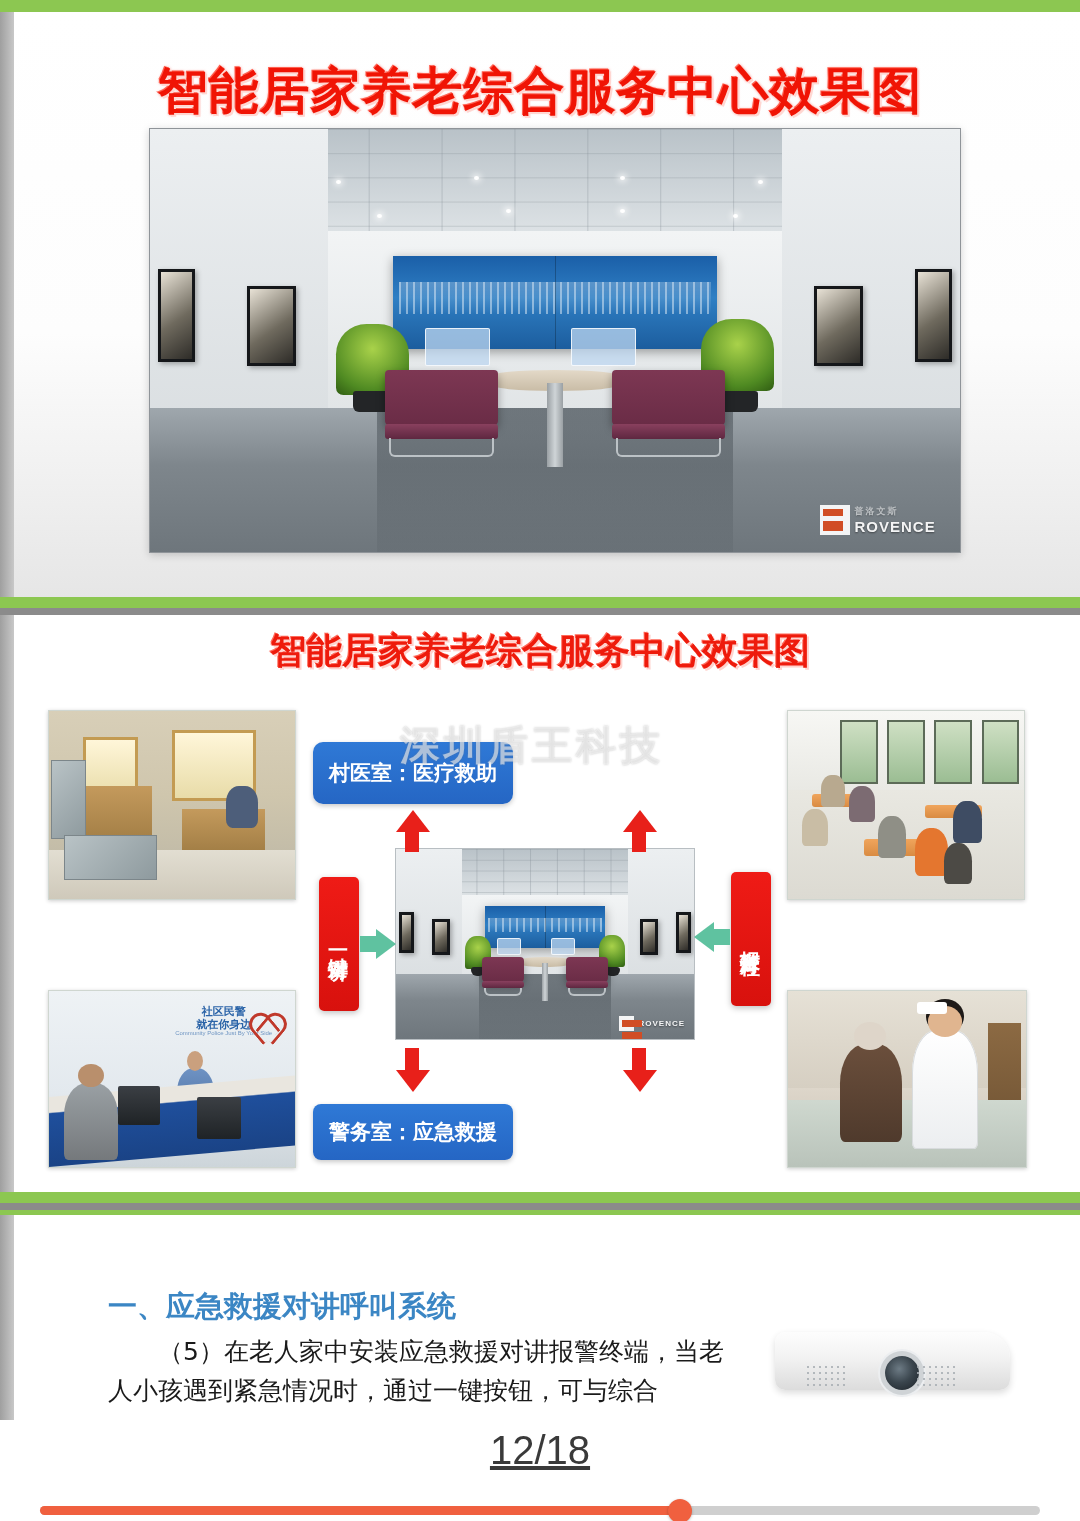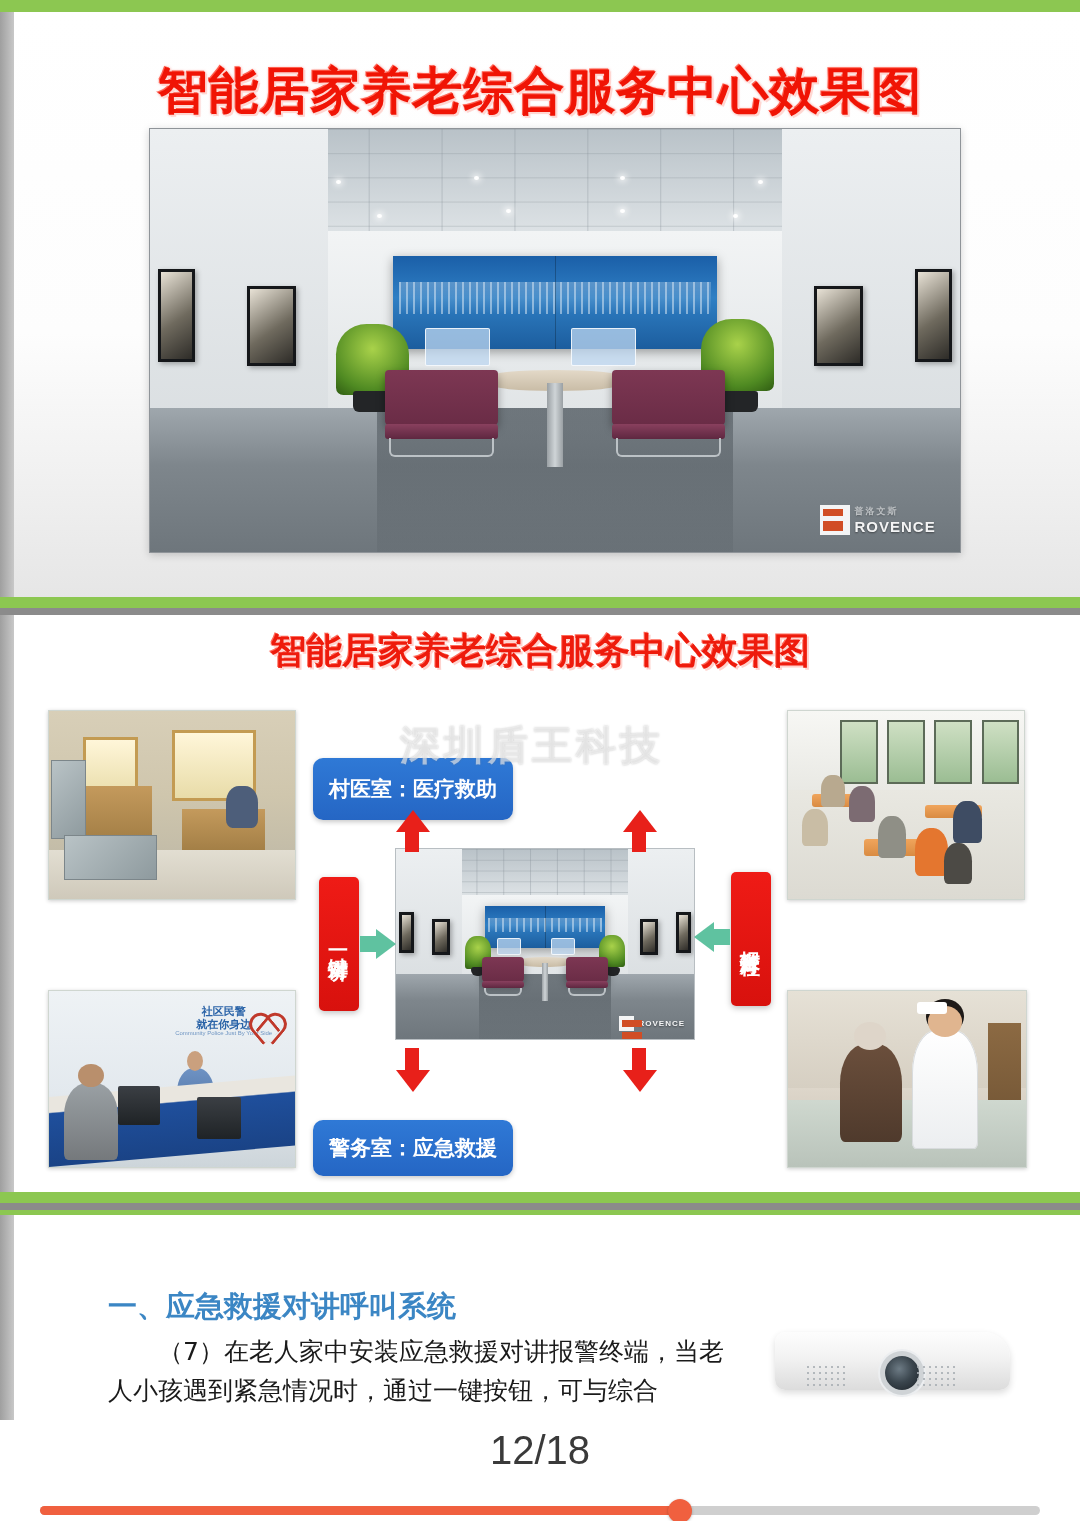--- a/index.html
+++ b/index.html
@@ -306,21 +306,20 @@
   
   .nodebox {
     position: absolute;
     background: linear-gradient(to bottom,#2f79d6,#2566c4);
     border-radius: 10px;
     color: #ffffff;
     font-size: 21px; font-weight: bold;
     display: flex; align-items: center; justify-content: center;
     box-shadow: 0 2px 5px rgba(0,0,0,.22);
     font-family: "DejaVu Sans", "Liberation Sans", sans-serif;
-    margin-top: 16px;
   }
   .vlabel {
     position: absolute;
     background: linear-gradient(to bottom,#ef1b16,#d8110d);
     border-radius: 5px;
     color: #ffffff; font-weight: bold; font-size: 20px;
     display: flex; align-items: center; justify-content: center;
     writing-mode: vertical-rl; text-orientation: upright;
     letter-spacing: 2px;
     box-shadow: 0 2px 6px rgba(0,0,0,.25);
@@ -406,20 +405,21 @@
     position: absolute; top: 46px; height: 22px; width: 42px;
     background-image: radial-gradient(#a9afb4 32%, transparent 33%);
     background-size: 6px 6px; opacity: .85;
   }
 
   
   .pagenum {
     position: absolute; left: 0; top: 1428px; width: 1080px;
     text-align: center; font-size: 40px; color: #3a3a3a;
     font-family: "Liberation Sans", sans-serif;
+    text-decoration: underline;
   }
   .progress {
     position: absolute; left: 40px; top: 1506px; width: 1000px; height: 9px;
     background: #cfcfcf; border-radius: 5px;
   }
   .progress .fill {
     position: absolute; left: 0; top: 0; height: 9px;
     background: #f0603f; border-radius: 5px;
   }
   .progress .thumb {
@@ -548,21 +548,21 @@
   <div class="photo ph-care" style="left:787px;top:990px;width:240px;height:178px;">
     <div class="bg"></div>
     <div class="wood"></div>
     <div class="bed"></div>
     <div class="elder"></div>
     <div class="nurse"></div>
     <div class="mask"></div>
   </div>
 
   <div class="nodebox" style="left:313px;top:742px;width:200px;height:62px;">村医室：医疗救助</div>
-  <div class="nodebox" style="left:313px;top:1104px;width:200px;height:56px;">警务室：应急救援</div>
+  <div class="nodebox" style="left:313px;top:1104px;width:200px;height:56px;border-radius:8px;">警务室：应急救援</div>
 
   <div class="watermark">深圳盾王科技</div>
 
   <div class="vlabel" style="left:319px;top:877px;width:40px;height:134px;">一键对讲</div>
   <div class="vlabel" style="left:731px;top:872px;width:40px;height:134px;">报警灯柱</div>
 
   <div class="center-img room">
     <div class="ceiling"></div>
     <div class="ceil-grid"></div>
     <div class="wall-l"></div>
@@ -612,21 +612,21 @@
   <div class="arr-head-left" style="left:694px;top:922px;"></div>
 
   <div class="sep band-green" style="top:1192px;height:11px;"></div>
   <div class="sep band-gray" style="top:1203px;height:7px;"></div>
   <div class="sep band-green" style="top:1210px;height:11px;"></div>
 
   <div class="slide3">
     <div class="gutter"></div>
     <div class="s3-head">一、应急救援对讲呼叫系统</div>
     <div class="s3-body">
-      <span class="indent">（7）在老人家中安装应急救援对讲报警终端，当老人小孩遇到紧急情况时，通过一键按钮，可与综合</span>
+      <span class="indent">（5）在老人家中安装应急救援对讲报警终端，当老人小孩遇到紧急情况时，通过一键按钮，可与综合</span>
     </div>
   </div>
 
   <div class="device">
     <div class="body"></div>
     <div class="grill" style="left:30px;"></div>
     <div class="lens"></div>
     <div class="grill" style="left:140px;"></div>
   </div>
 

